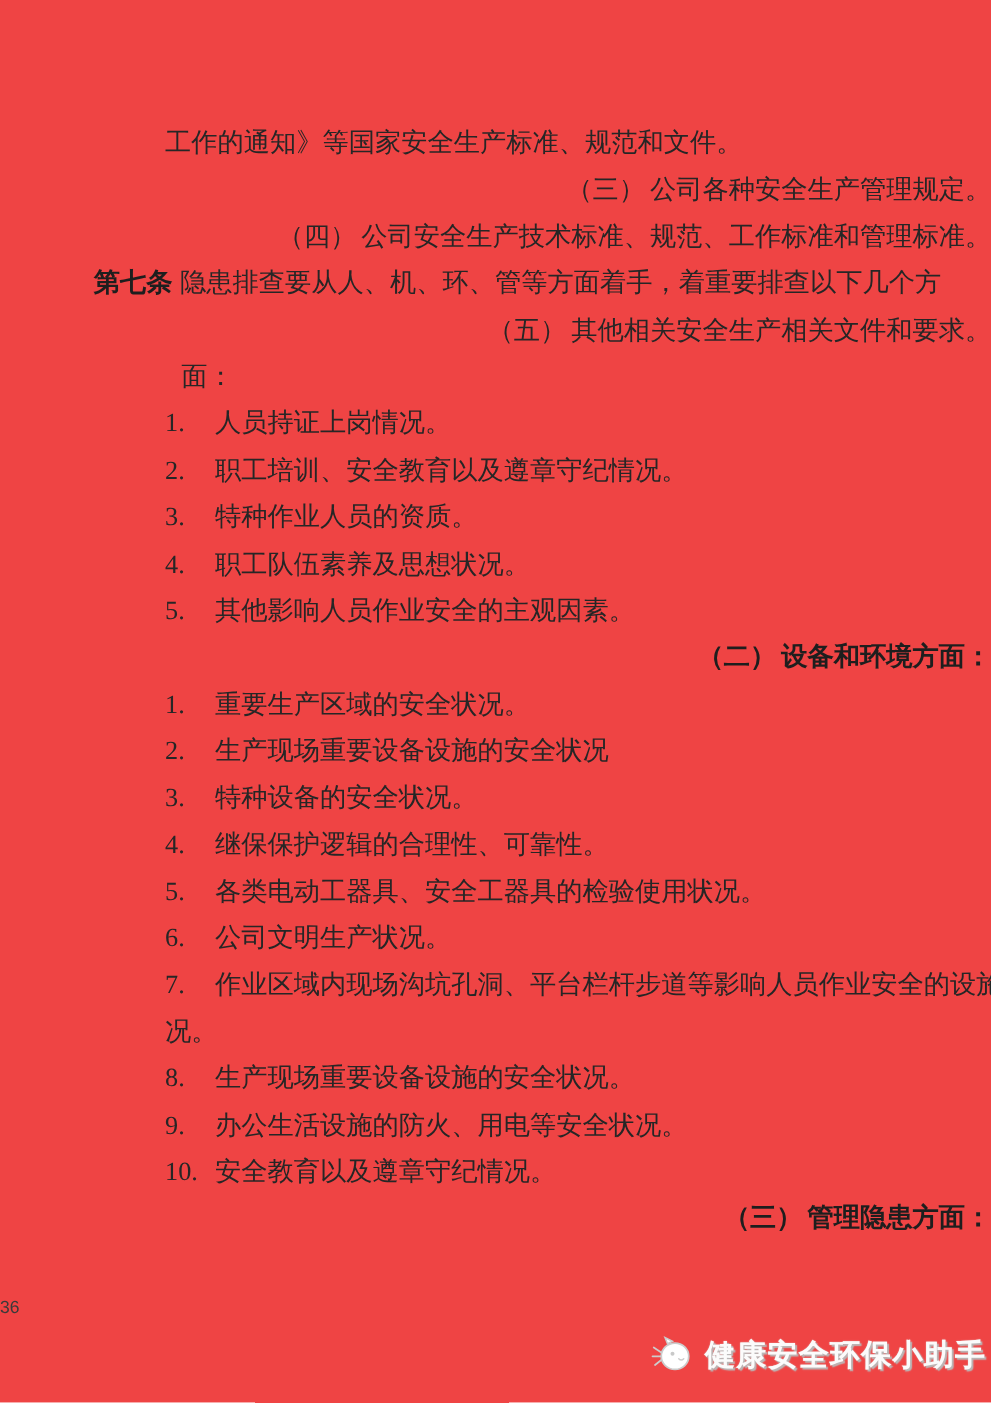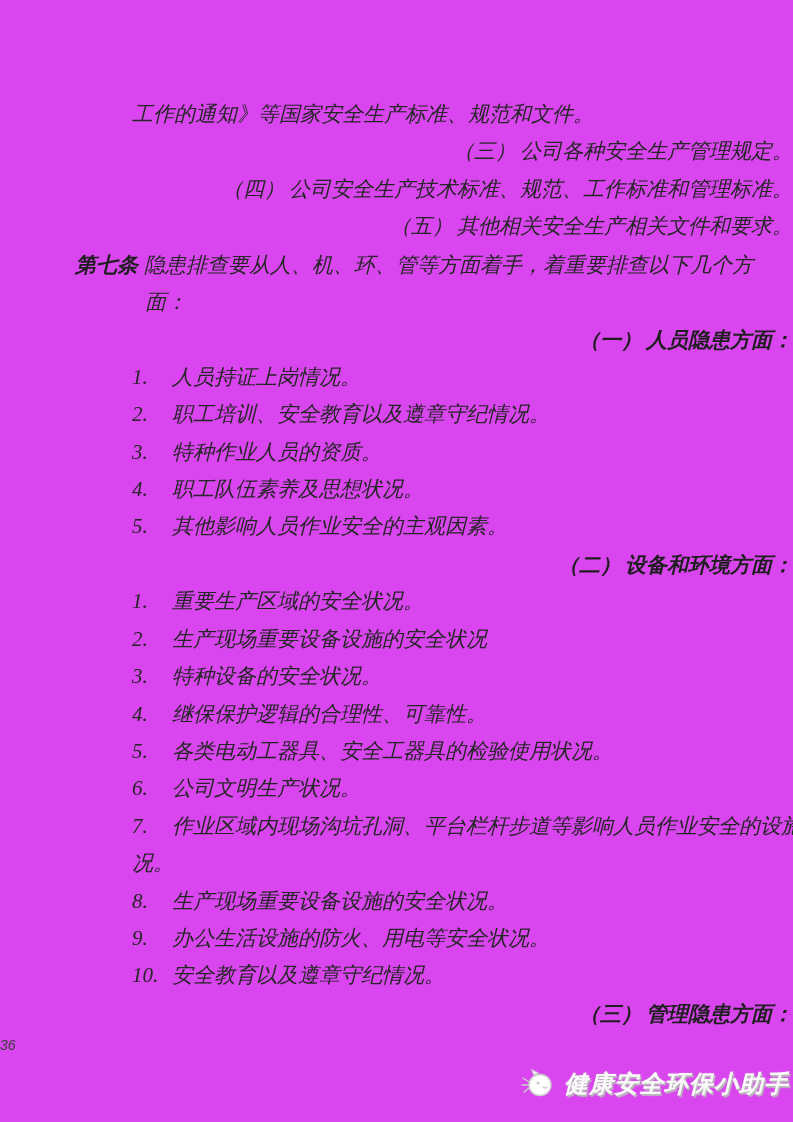--- a/index.html
+++ b/index.html
@@ -6,22 +6,21 @@
   html, body { background: #ffffff; }
   body {
     width: 793px; height: 1122px;
     position: relative;
     overflow: hidden;
     font-family: "Liberation Serif", "DejaVu Serif", serif;
     color: #262626;
   }
   .page {
     position: absolute; inset: 0;
-    background: #d946ef;
-    font-style: italic;
+    background: #ef4444;
   }
   .content {
     position: absolute;
     top: 96px; left: 75px; right: 0;
     font-size: 21px;
   }
   .line {
     line-height: 37.4px;
     white-space: nowrap;
   }
@@ -79,26 +78,25 @@
 
 <div class="page">
   <div class="content">
 
     <div class="line ind-cont">工作的通知》等国家安全生产标准、规范和文件。</div>
 
     <div class="line ind-clause"><span class="clause-label">（三）</span><span>公司各种安全生产管理规定。</span></div>
 
     <div class="line ind-clause"><span class="clause-label">（四）</span><span>公司安全生产技术标准、规范、工作标准和管理标准。</span></div>
 
+    <div class="line"><span class="art-label">第七条</span><span>隐患排查要从人、机、环、管等方面着手，着重要排查以下几个方</span></div>
+
     <div class="line ind-clause"><span class="clause-label">（五）</span><span>其他相关安全生产相关文件和要求。</span></div>
-
-    <div class="line"><span class="art-label">第七条</span><span>隐患排查要从人、机、环、管等方面着手，着重要排查以下几个方</span></div>
     <div class="line ind-art2">面：</div>
 
-    <div class="line ind-clause sec-head"><span class="clause-label">（一）</span><span>人员隐患方面：</span></div>
 
     <div class="line num-item">
         <span class="num">1.</span>
         <span>人员持证上岗情况。</span>
       </div>
     <div class="line num-item">
         <span class="num">2.</span>
         <span>职工培训、安全教育以及遵章守纪情况。</span>
       </div>
     <div class="line num-item">

